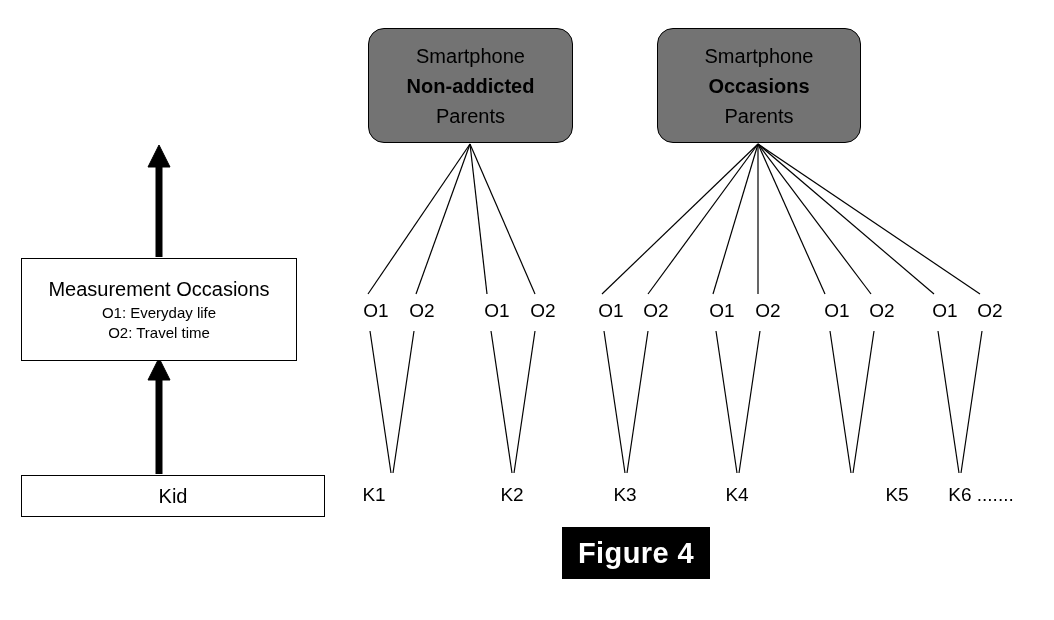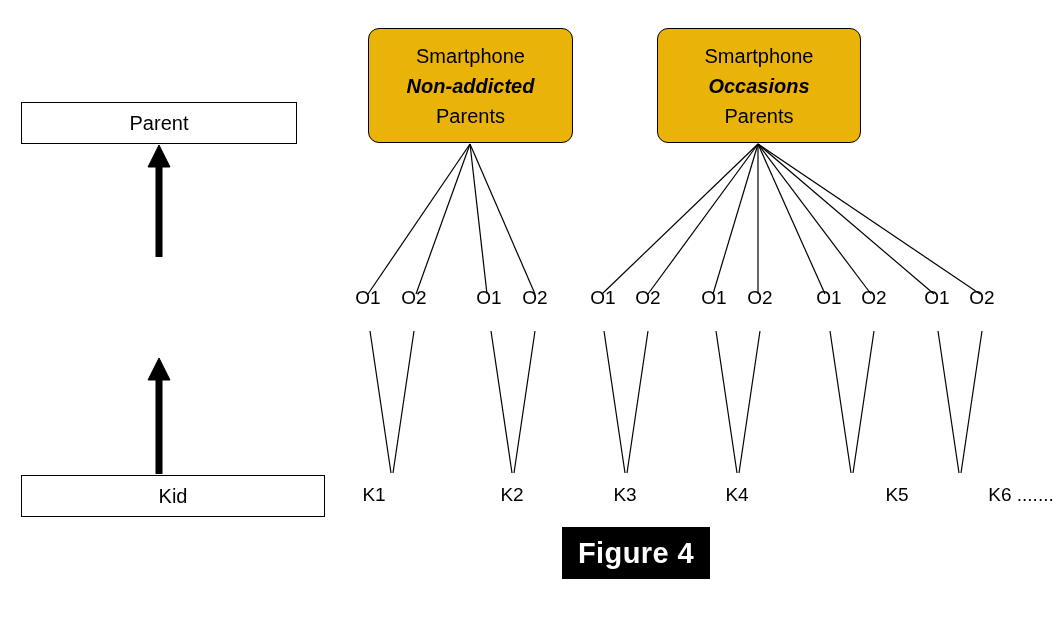--- a/index.html
+++ b/index.html
@@ -54,46 +54,46 @@
   #box-measure { left: 21px; top: 258px; width: 276px; height: 103px; }
   #box-kid { left: 21px; top: 475px; width: 304px; height: 42px; }
 
   #box-measure .lbox-title { margin-bottom: 2px; }
 
   
   .gbox {
     position: absolute;
     box-sizing: border-box;
     border: 1.6px solid #000000;
-    border-radius: 11px;
-    background: #eab308;
+    border-radius: 16px;
+    background: #737373;
     display: flex;
     flex-direction: column;
     align-items: center;
     justify-content: center;
     text-align: center;
     line-height: 30px;
   }
   .gbox span { display: block; font-size: 20px; white-space: nowrap; }
-  .gbox span.b { font-weight: bold; font-style: italic; }
+  .gbox span.b { font-weight: bold; }
 
   #gbox-nonaddicted { left: 368px; top: 28px; width: 205px; height: 115px; }
   #gbox-addicted   { left: 657px; top: 28px; width: 204px; height: 115px; }
 
   
   .olabel, .klabel {
     position: absolute;
     font-size: 19px;
     line-height: 22px;
     white-space: nowrap;
     transform: translateX(-50%);
   }
-  .olabel { top: 287px; }
+  .olabel { top: 300px; margin-left: 8px; }
   .klabel { top: 484px; }
-  .klabel.tail { transform: translateX(-50%); margin-left: 40px; }
+  .klabel.tail { transform: translateX(-50%); }
 
   
   #figure-caption {
     position: absolute;
     left: 562px;
     top: 527px;
     width: 148px;
     height: 52px;
     background: #000000;
     color: #ffffff;
@@ -153,24 +153,26 @@
       <line x1="760" y1="331" x2="739" y2="473"></line>
 
       <line x1="830" y1="331" x2="851" y2="473"></line>
       <line x1="874" y1="331" x2="853" y2="473"></line>
 
       <line x1="938" y1="331" x2="959" y2="473"></line>
       <line x1="982" y1="331" x2="961" y2="473"></line>
     </g>
   </svg>
 
-  <div class="lbox" id="box-parent">
-    <div class="lbox-title">Parent</div>
-  </div>
-
+
+  <div class="lbox" id="box-measure">
+    <div class="lbox-title">Measurement Occasions</div>
+    <div class="lbox-sub">O1: Everyday life</div>
+    <div class="lbox-sub">O2: Travel time</div>
+  </div>
 
   <div class="lbox" id="box-kid">
     <div class="lbox-title">Kid</div>
   </div>
 
   <div class="gbox" id="gbox-nonaddicted">
     <span>Smartphone</span>
     <span class="b">Non-addicted</span>
     <span>Parents</span>
   </div>

